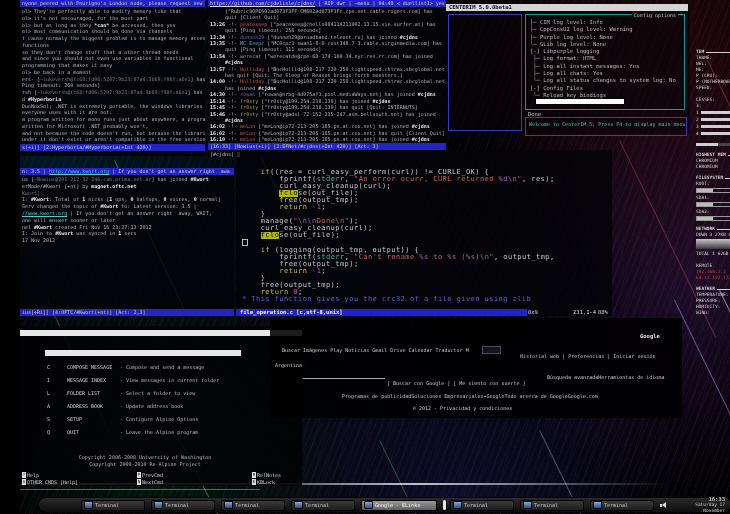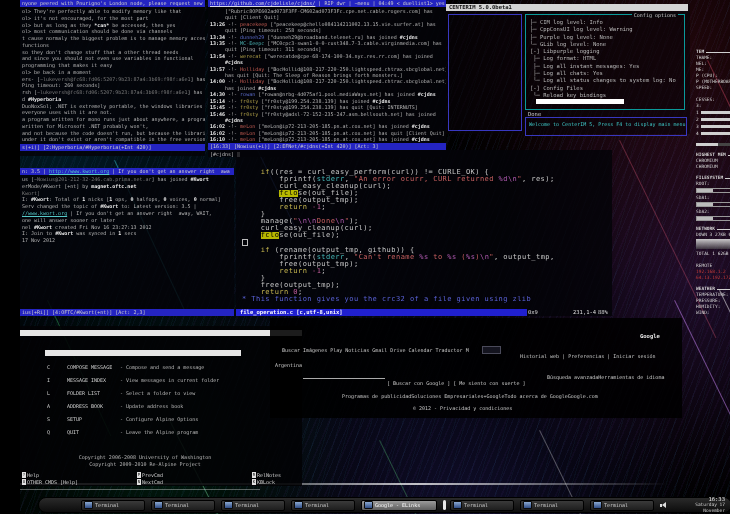--- a/index.html
+++ b/index.html
@@ -336,21 +336,21 @@
         <div class="tl"><span>        fprintf(</span><span class="t-i">stderr</span><span>, </span><span class="t-s">"An error ocurr, CURL returned </span><span class="t-sp">%d\n</span><span class="t-s">"</span><span>, res);</span></div>
         <div class="tl"><span>        curl_easy_cleanup(curl);</span></div>
         <div class="tl"><span>        </span><span class="t-hl">fclo</span><span>se(out_file);</span></div>
         <div class="tl"><span>        free(output_tmp);</span></div>
         <div class="tl"><span class="t-k">        return</span><span class="t-n"> -1</span><span>;</span></div>
         <div class="tl"><span>    }</span></div>
         <div class="tl"><span>    manage(</span><span class="t-s">"</span><span class="t-sp">\n\n</span><span class="t-s">Done</span><span class="t-sp">\n</span><span class="t-s">"</span><span>);</span></div>
         <div class="tl"><span>    curl_easy_cleanup(curl);</span></div>
         <div class="tl"><span>    </span><span class="t-hl">fclo</span><span>se(out_file);</span></div>
         <div class="tl"><span class="t-cbox"> </span></div>
-        <div class="tl"><span class="t-k">    if</span><span> (rename(output_tmp, github)) {</span></div>
+        <div class="tl"><span class="t-k">    if</span><span> (logging(output_tmp, output)) {</span></div>
         <div class="tl"><span>        fprintf(</span><span class="t-i">stderr</span><span>, </span><span class="t-s">"Can't rename </span><span class="t-sp">%s</span><span class="t-s"> to </span><span class="t-sp">%s</span><span class="t-s"> (</span><span class="t-sp">%s</span><span class="t-s">)</span><span class="t-sp">\n</span><span class="t-s">"</span><span>, output_tmp,</span></div>
         <div class="tl"><span>        free(output_tmp);</span></div>
         <div class="tl"><span class="t-k">        return</span><span class="t-n"> -1</span><span>;</span></div>
         <div class="tl"><span>    }</span></div>
         <div class="tl"><span>    free(output_tmp);</span></div>
         <div class="tl"><span class="t-k">    return</span><span class="t-n"> 0</span><span>;</span></div>
         <div class="tl"><span></span></div>
         <div class="tl"><span class="t-c">* This function gives you the crc32 of a file given using zlib</span></div>
       </div>
     <div class="vim-status">

